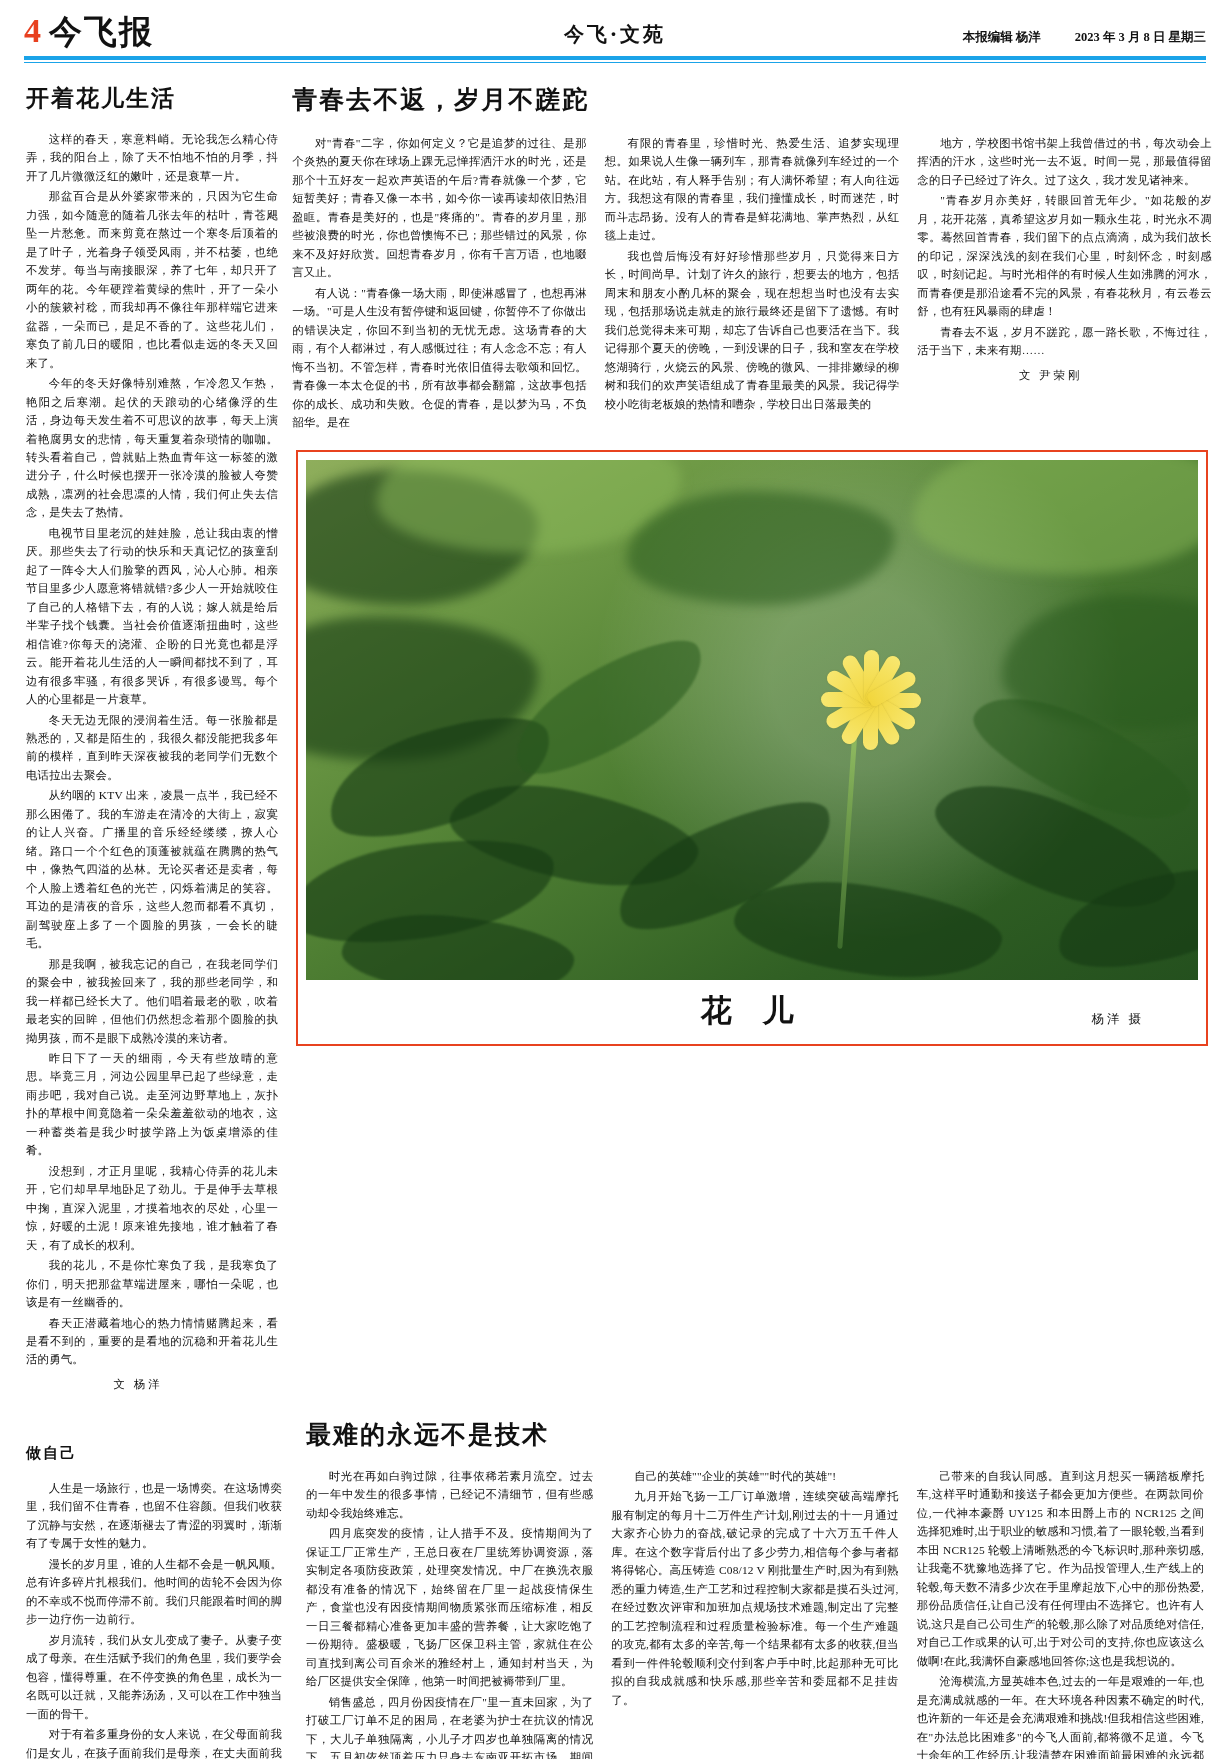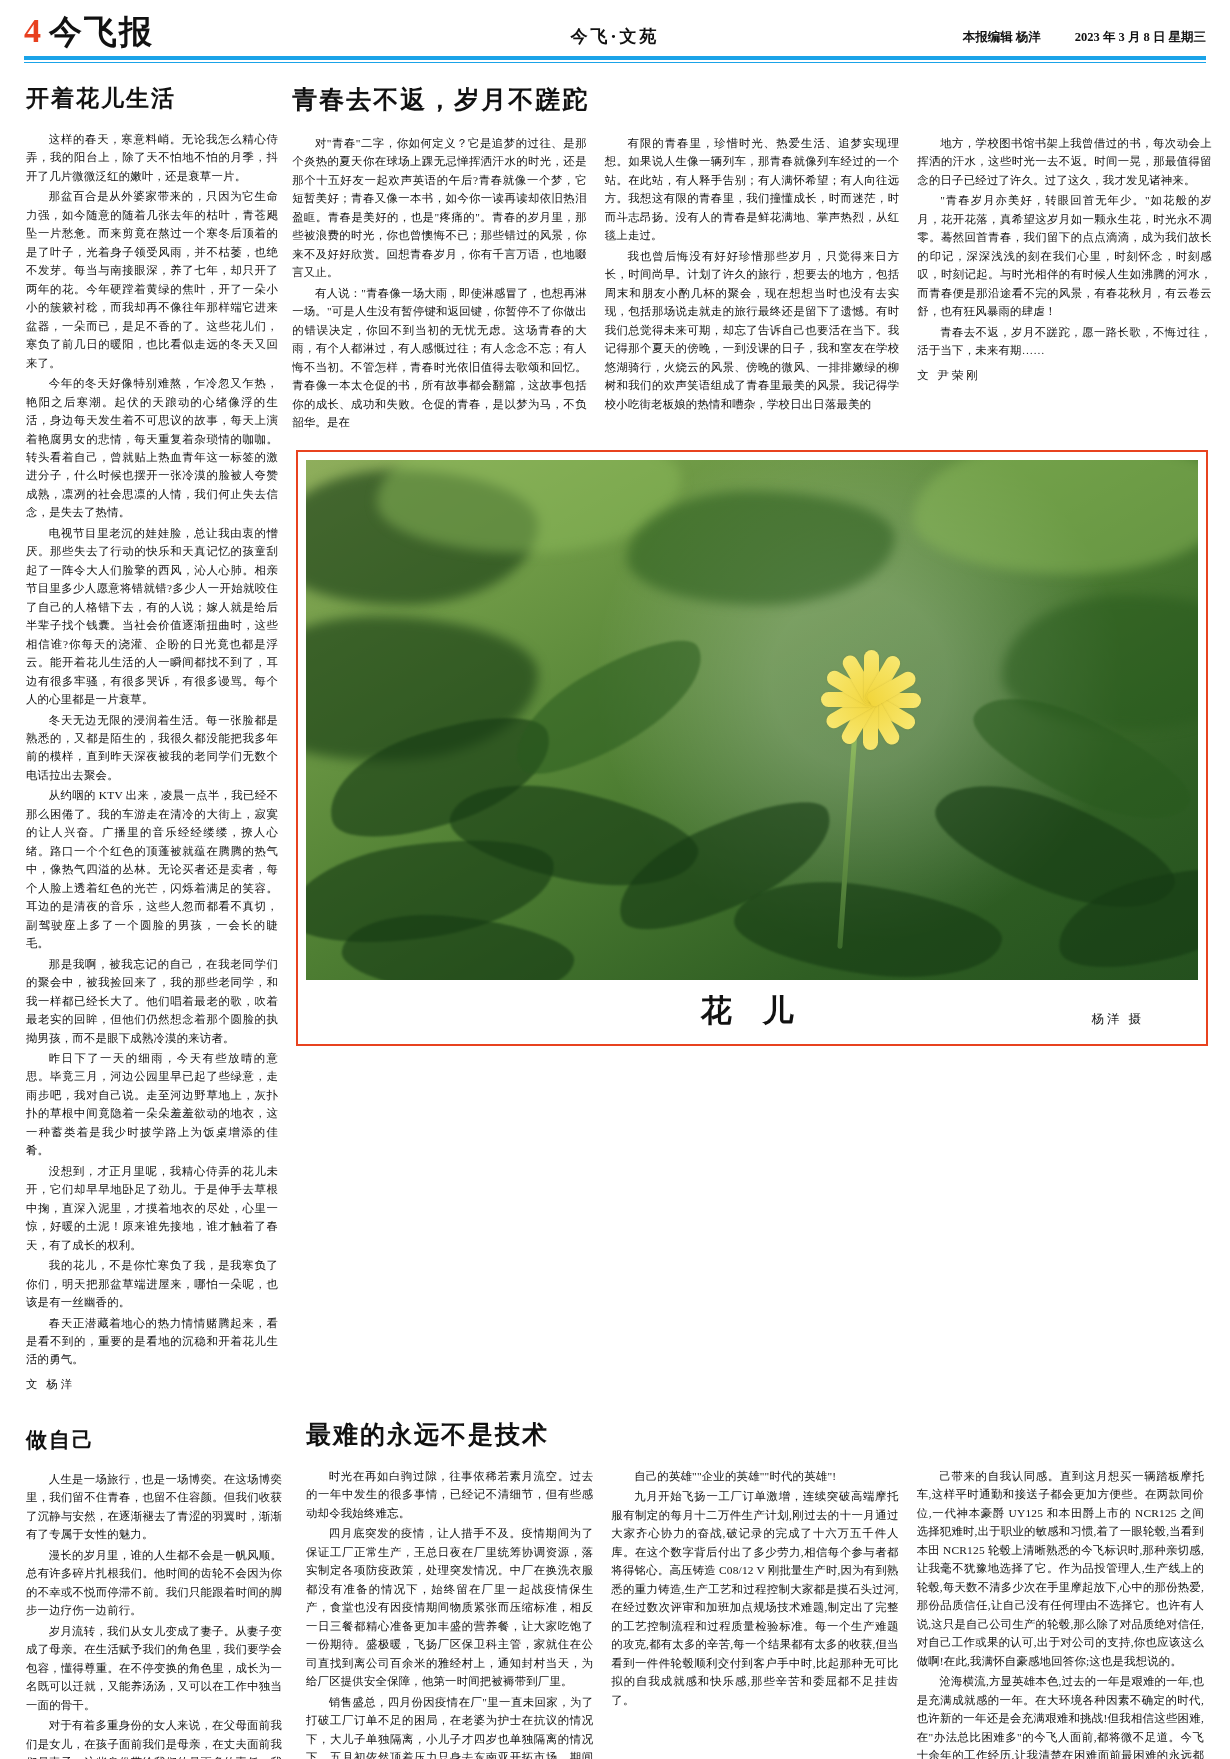--- a/index.html
+++ b/index.html
@@ -29,21 +29,21 @@
   .paper-name {
     font-family:"DejaVu Serif", serif;
     font-size:33px; font-weight:bold; letter-spacing:2px;
     line-height:1; color:#111;
     border-left:0;
     padding-bottom:2px;
   }
   .mh-center {
     position:absolute; left:0; right:0; text-align:center; bottom:8px;
     font-family:"DejaVu Serif", serif;
-    font-size:17px; font-weight:bold; letter-spacing:3px;
+    font-size:20px; font-weight:bold; letter-spacing:3px;
   }
   .mh-right {
     display:flex; align-items:flex-end; gap:34px;
     font-size:12.5px; font-weight:bold; color:#111;
     padding-bottom:4px; z-index:2;
   }
   .rule-wrap { padding:0 6px; }
   .rule-thick { height:4px; background:#1aa3e8; }
   .rule-thin { height:1px; background:#1aa3e8; margin-top:2px; }
 
@@ -55,21 +55,21 @@
   }
   p.body {
     font-size:11.4px;
     line-height:1.62;
     text-align:justify;
     text-indent:2em;
     margin:0 0 2px 0;
     letter-spacing:0.2px;
   }
   .sig {
-    text-align:left; font-size:11.4px; margin-top:8px; letter-spacing:3px;
+    text-align:center; font-size:11.4px; margin-top:8px; letter-spacing:3px;
     padding-right:28px;
   }
 
   
   .top {
     display:flex; gap:0; padding-top:14px;
   }
   .col-left { width:278px; padding:0 14px 0 8px; }
 
   .h1-left { font-size:23px; margin:6px 0 16px 0; letter-spacing:2px; }
@@ -128,21 +128,21 @@
   .cap-title {
     font-family:"DejaVu Serif", serif;
     font-size:31px; font-weight:bold; letter-spacing:10px;
   }
   .cap-credit {
     position:absolute; right:54px; bottom:8px;
     font-size:12.5px; letter-spacing:3px;
   }
 
   
-  .h1-bottom-left { font-size:21px; margin:30px 0 16px 0; letter-spacing:2px; }
+  .h1-bottom-left { font-size:15px; margin:48px 0 16px 0; letter-spacing:2px; }
   .h1-bottom-right{ font-size:25px; margin:22px 0 16px 0; letter-spacing:2px; }
 
   .bottom { display:flex; padding-top:4px; }
   .bcol-left { width:278px; padding:0 14px 0 8px; }
   .bcol-rest { width:916px; padding:0 8px 0 10px; }
   .b-3col { display:flex; gap:18px; }
   .b-3col > div { width:calc((100% - 36px)/3); }
 </style>
 </head>
 <body>

